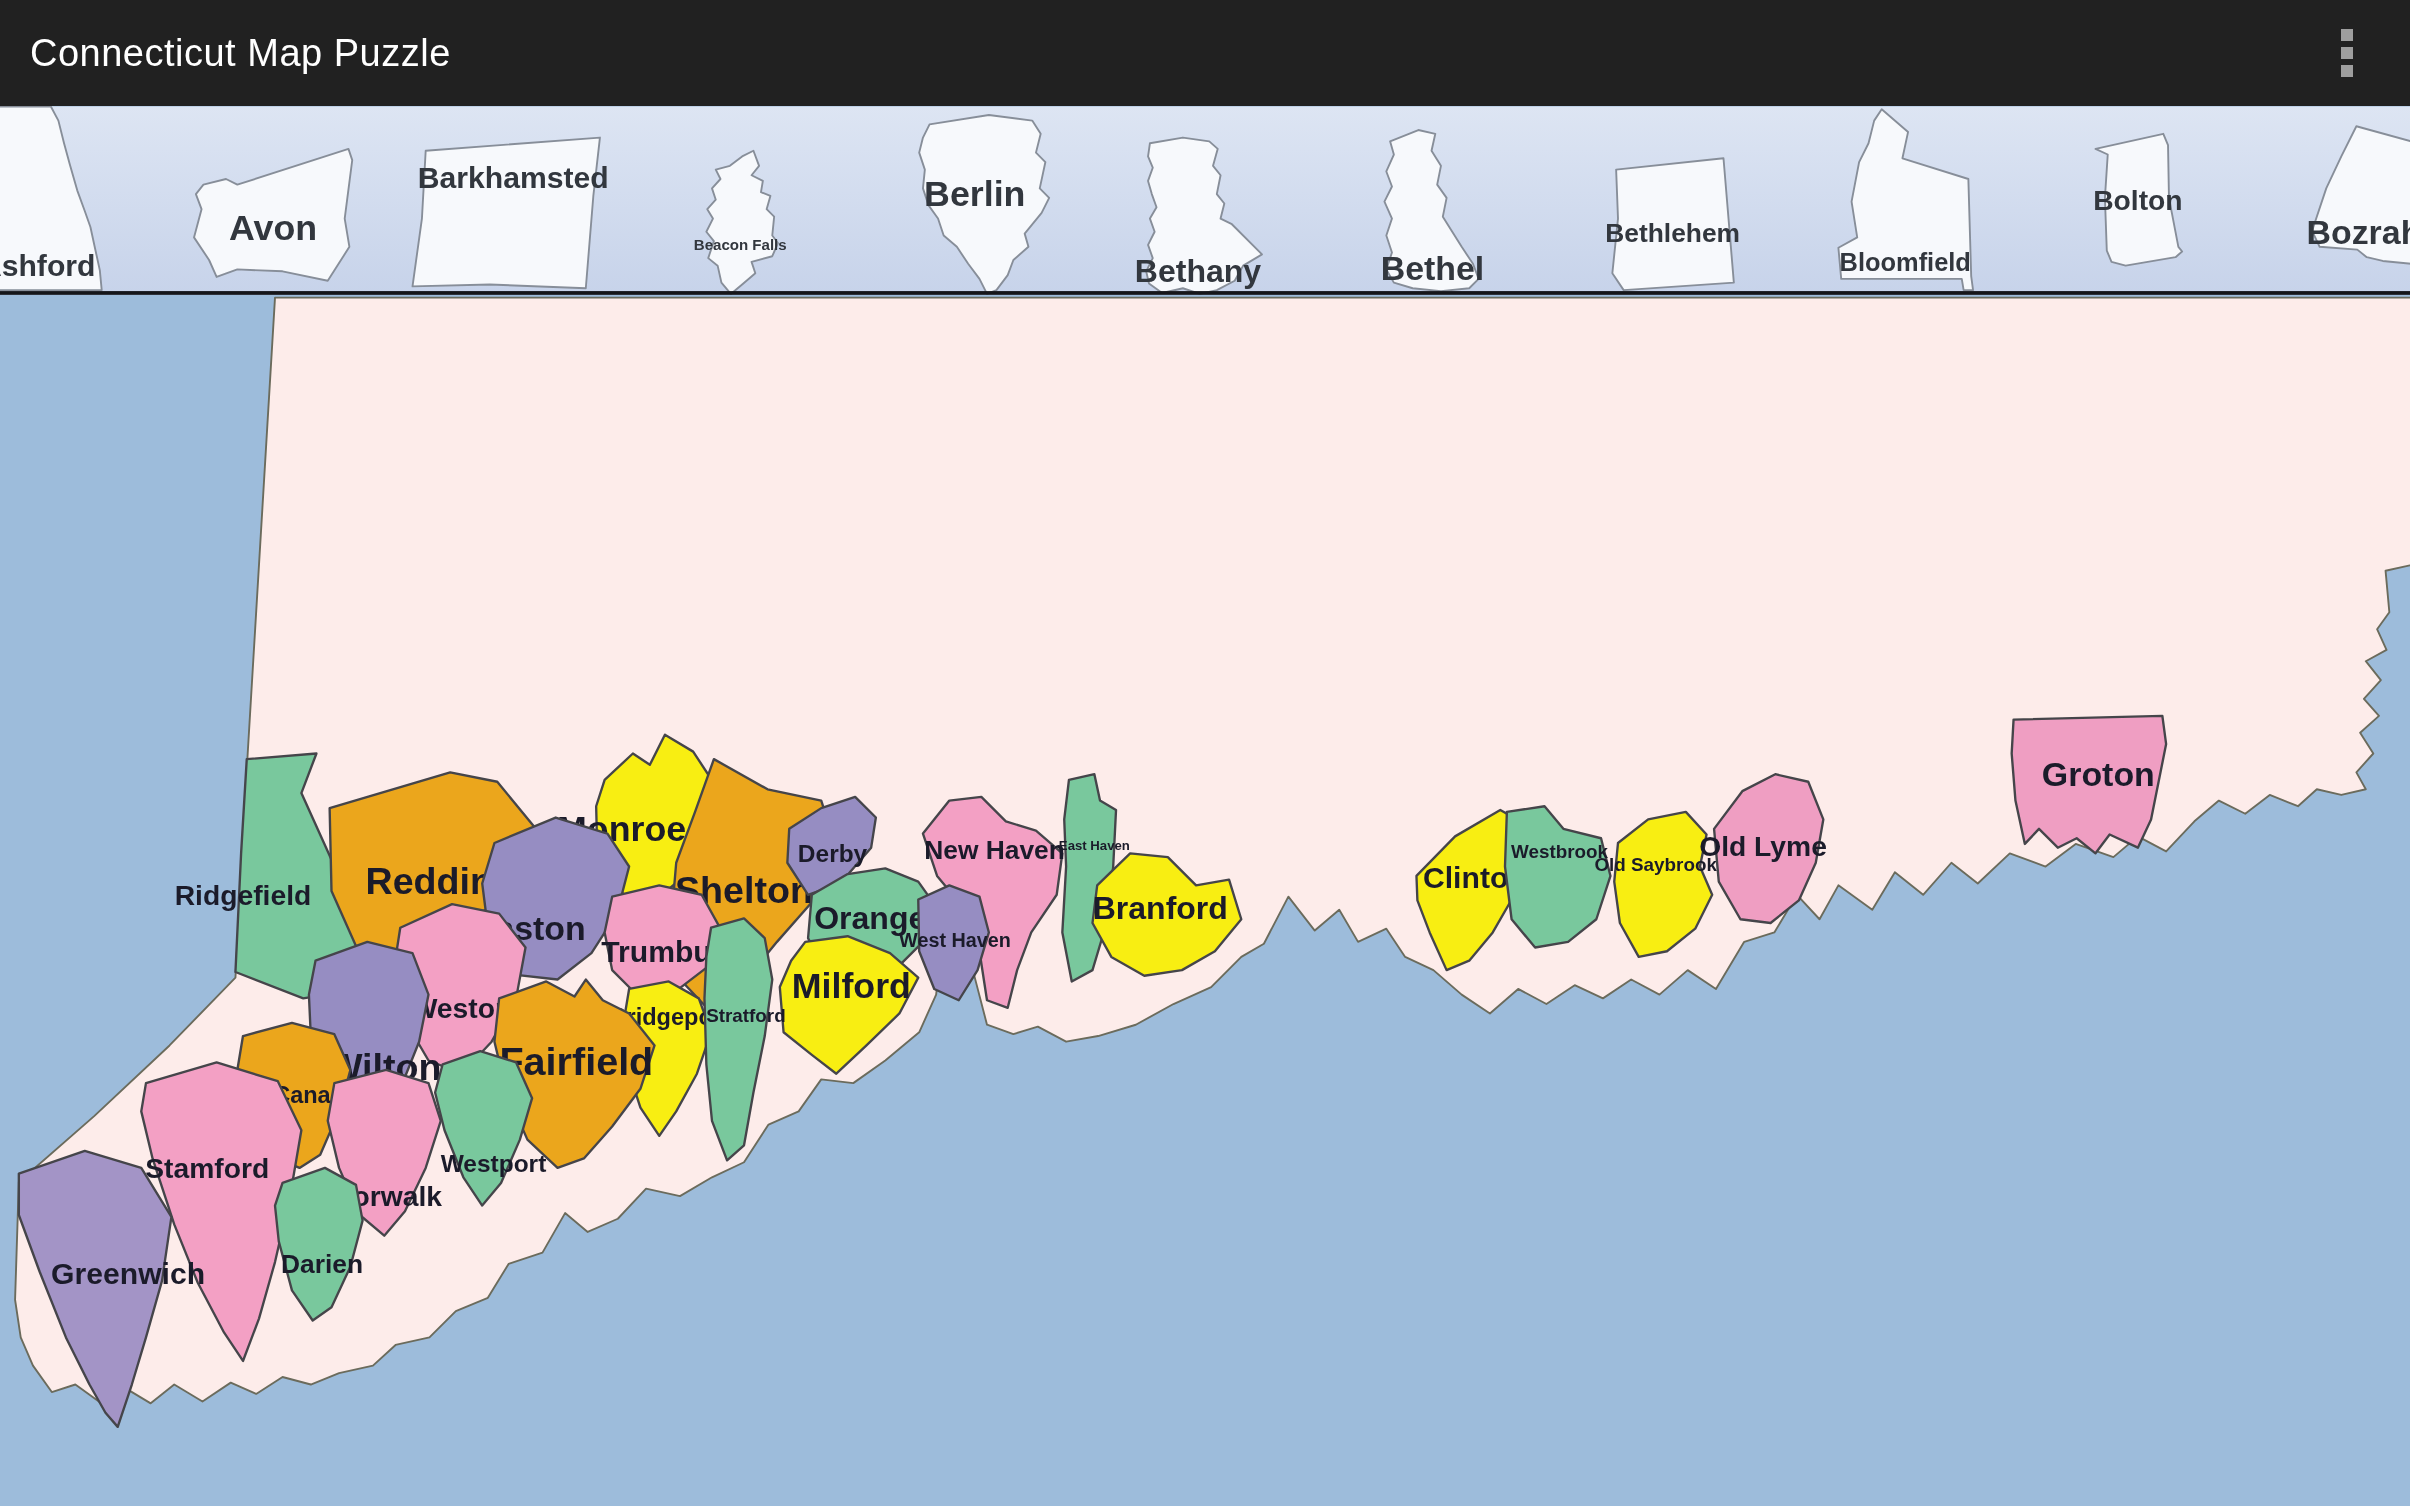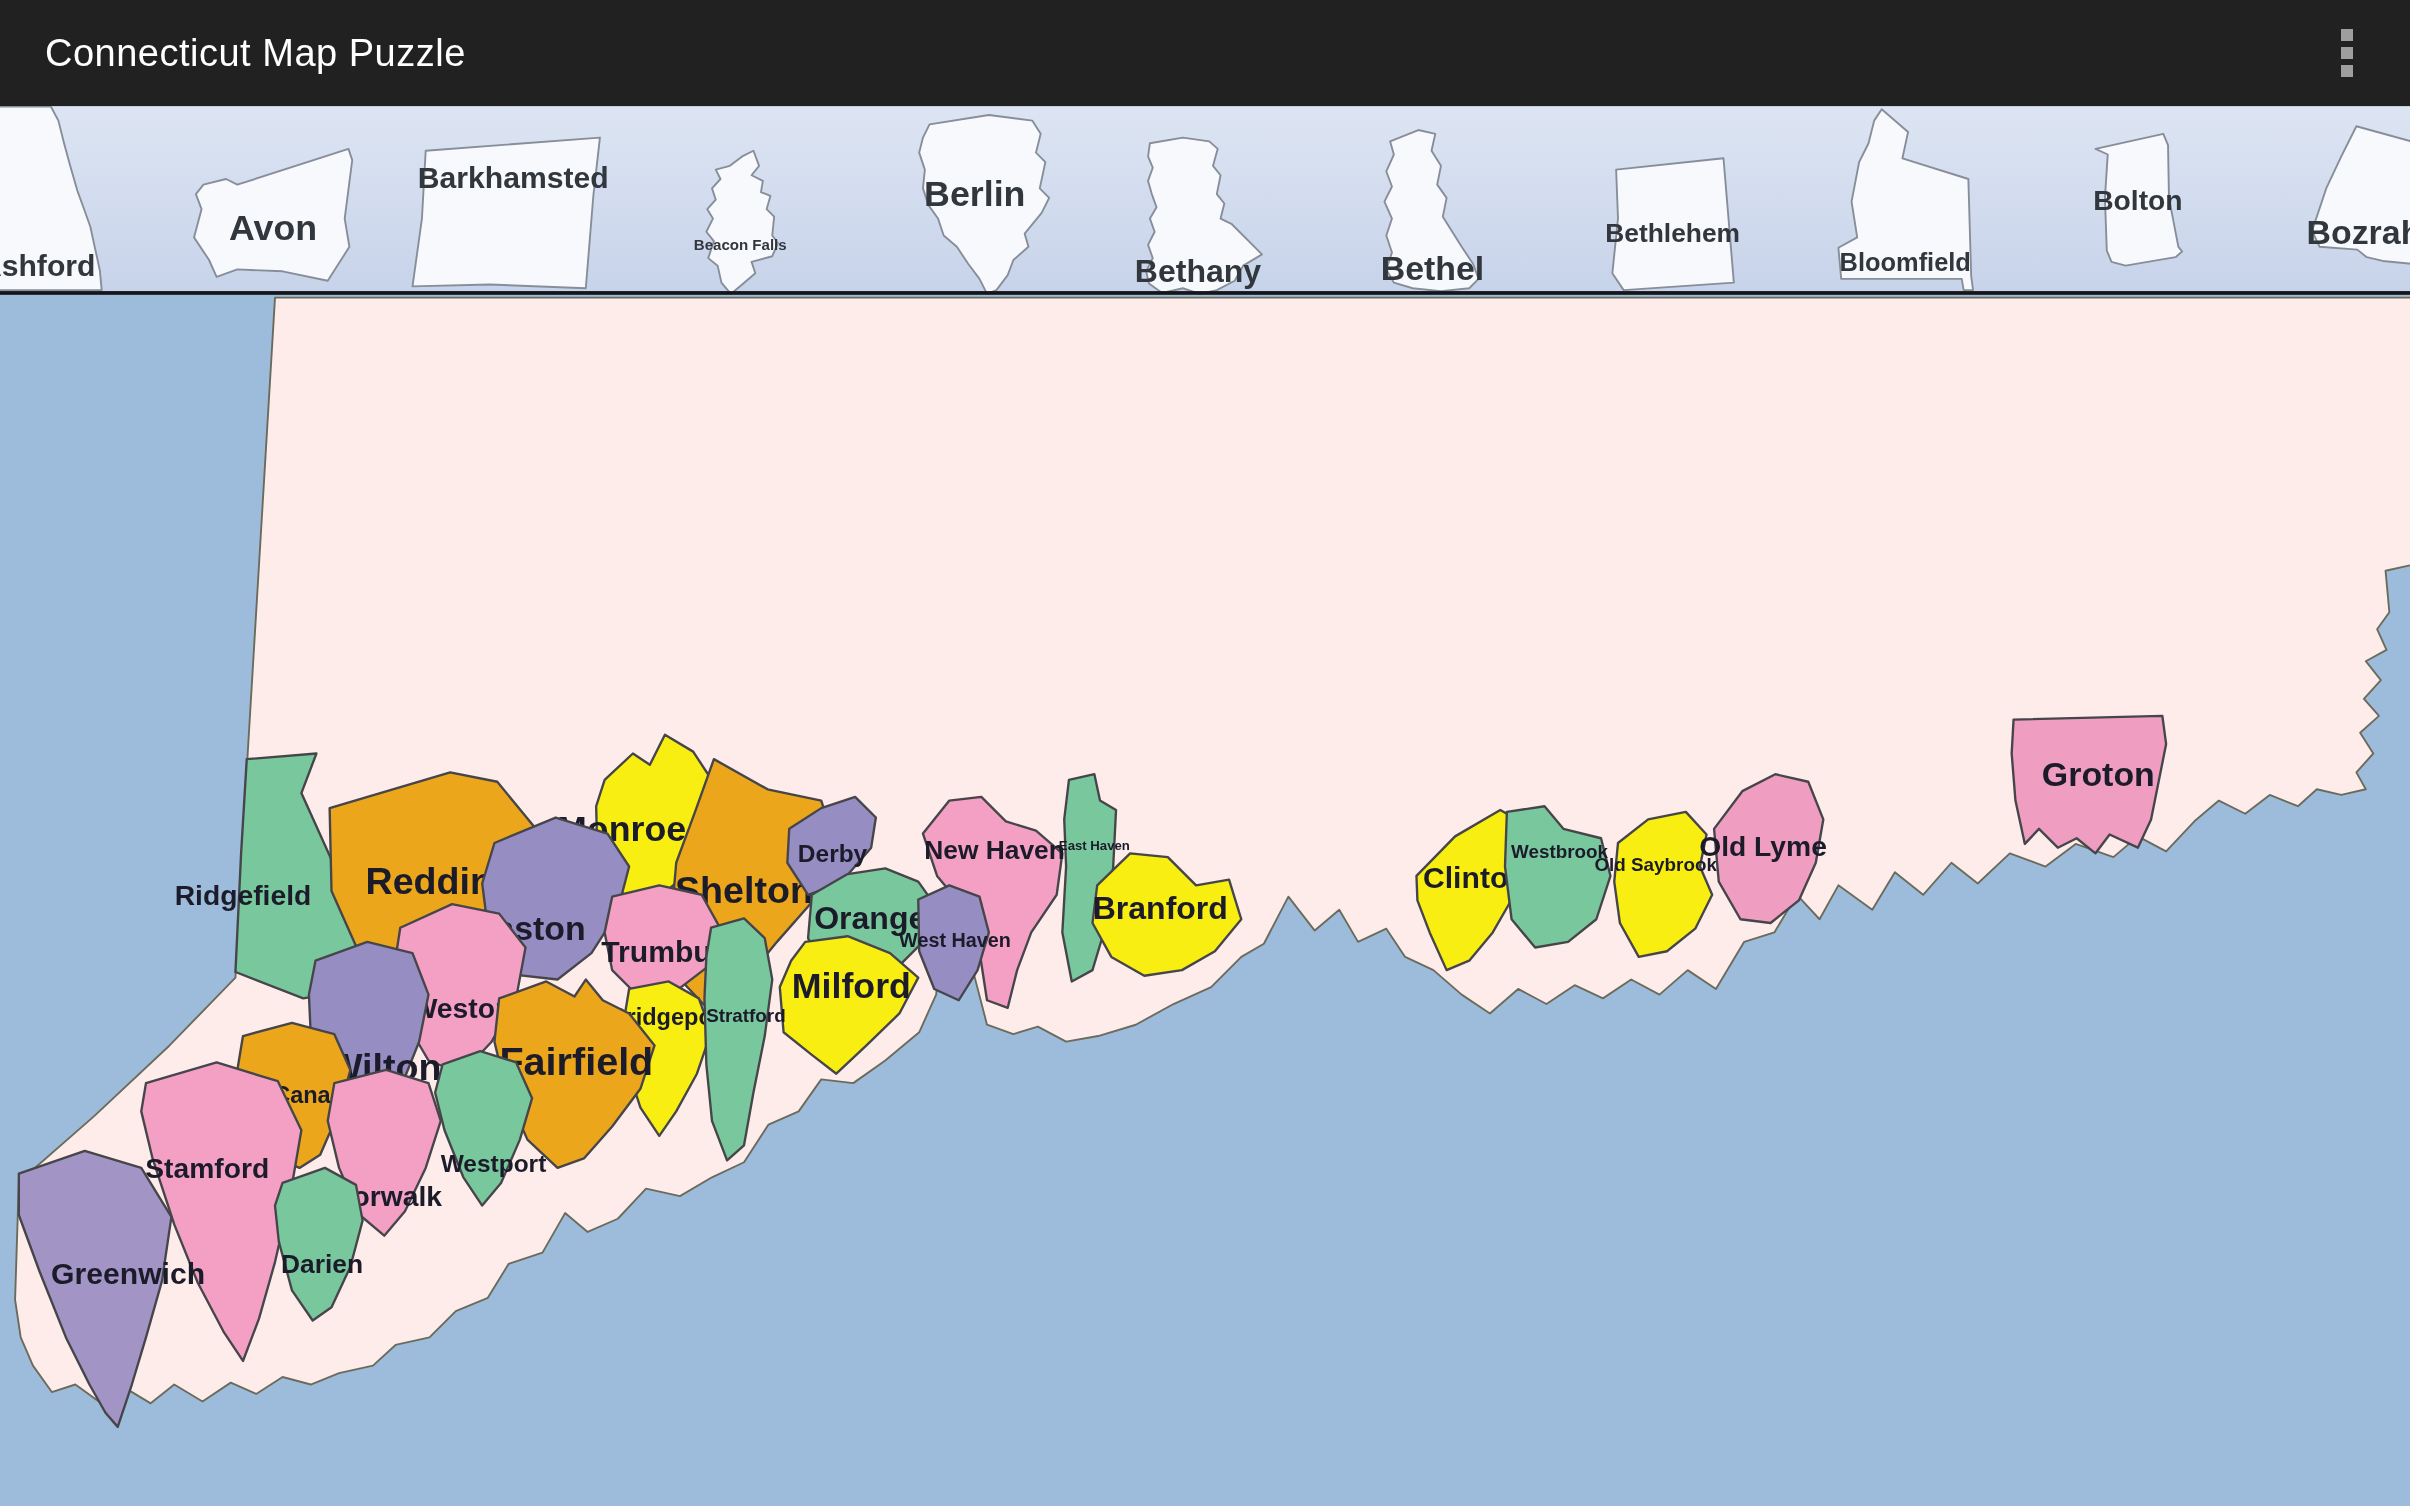--- a/index.html
+++ b/index.html
@@ -1,18 +1,18 @@
 <!DOCTYPE html>
 <html style="font-size:15px"><head>
 <meta charset="utf-8">
 <style>
   html,body{margin:0;padding:0;width:2411px;height:1507px;overflow:hidden;background:#9dbcdb;font-family:"Liberation Sans",sans-serif;}
   #scene{position:absolute;top:0;left:0;z-index:1;}
   .titlebar{position:absolute;top:0;left:0;width:2411px;height:106px;background:#212121;z-index:2;display:flex;align-items:center;justify-content:space-between;}
-  .titlebar .title{color:#ffffff;font-size:38px;font-weight:400;margin-left:45px;letter-spacing:0.5px;}
+  .titlebar .title{color:#ffffff;font-size:38px;font-weight:400;margin-left:30px;letter-spacing:0.5px;}
   .menu-btn{margin-right:49px;display:flex;flex-direction:column;gap:6.6px;padding:9.4px;cursor:pointer;}
   .menu-btn .dot{width:11.3px;height:11.3px;background:#9e9e9e;}
   text{font-family:"Liberation Sans",sans-serif;font-weight:700;}
   .tray-label{fill:#32373e;}
   .map-label{fill:#1b1b2a;}
 </style>
 </head>
 <body>
 
 <svg id="scene" width="2411" height="1507" viewBox="0 0 2560 1600">

